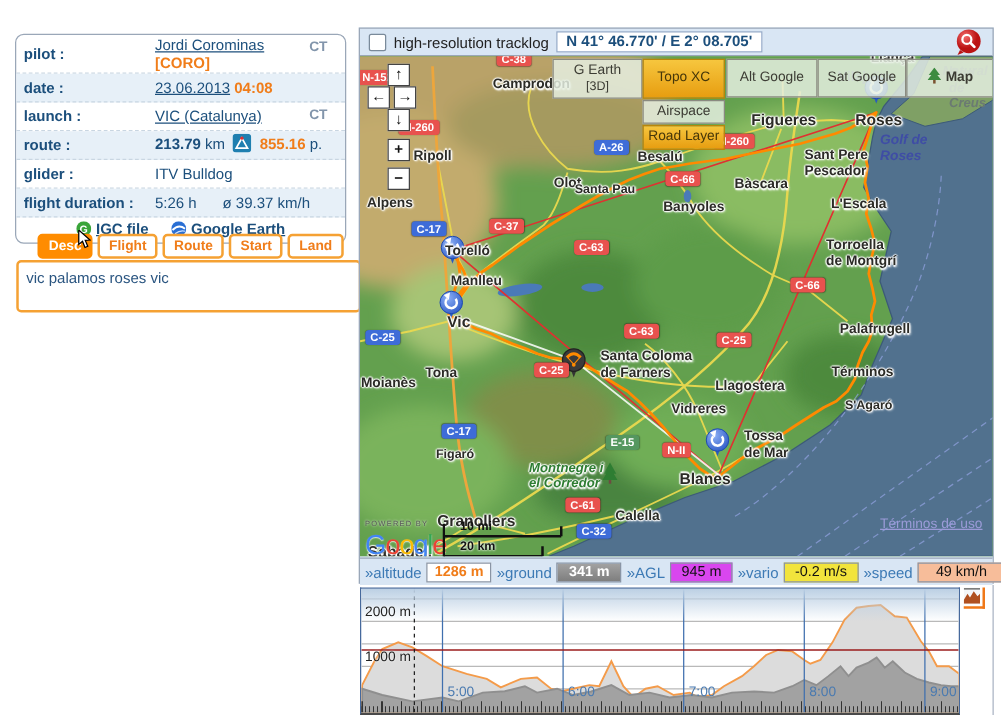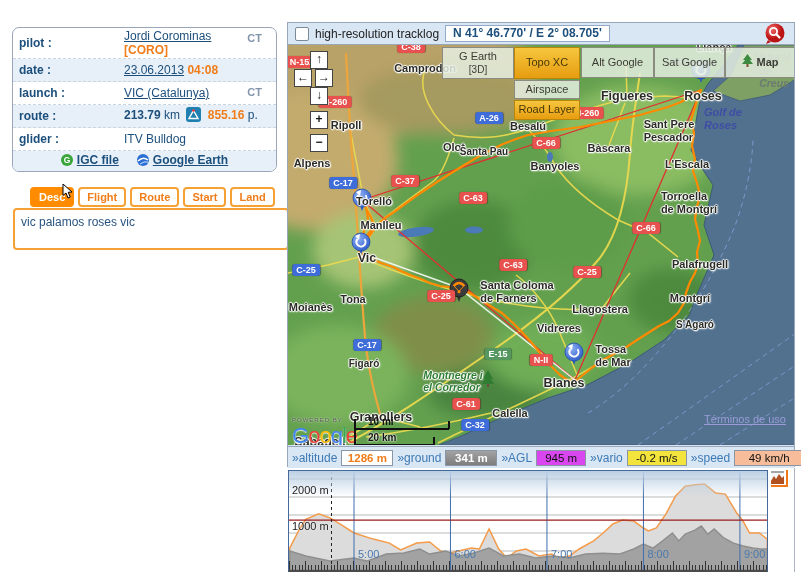--- a/index.html
+++ b/index.html
@@ -111,20 +111,25 @@
               <rect width="15" height="15" rx="3" fill="#1f7fb0"></rect>
               <path d="M7.5,3.5 L12,11.5 L3,11.5 Z" fill="none" stroke="#fff" stroke-width="1.4"></path>
               <circle cx="7.5" cy="3.5" r="1.3" fill="#e03030"></circle>
             </svg></span>
         <span class="orange">855.16</span>
         <span>p.</span></span>
     </div>
     <div class="irow">
       <span class="ilabel">glider :</span>
       <span class="ival">ITV Bulldog</span>
+    </div>
+    <div class="irow">
+      <span class="ilabel">flight duration :</span>
+      <span>5:26 h</span>
+      <span style="margin-left:auto;padding-right:22px">ø 39.37 km/h</span>
     </div>
     <div class="irow links-row">
       <span><span class="mini-ic"><svg width="12" height="12">
               <circle cx="6" cy="6" r="6" fill="#3aa53a"></circle>
               <text x="6" y="9" text-anchor="middle" font-size="8.5" font-weight="bold" fill="#fff" font-family="Liberation Sans,sans-serif">G</text>
             </svg></span><span class="lnk bold">IGC file</span></span>
       <span><span class="mini-ic"><svg width="12" height="12">
               <circle cx="6" cy="6" r="6" fill="#2a6fd4"></circle>
               <path d="M1,7 Q6,2 11,6" stroke="#fff" stroke-width="1.6" fill="none"></path>
               <path d="M3,10 Q7,7 11,8" stroke="#cfe2ff" stroke-width="1" fill="none"></path>
@@ -273,21 +278,21 @@
           <div class="mlabel dim" style="left: 405px; top: 17px;">Vilajuïga</div>
           <div class="mlabel city" style="left: 415px; top: 51px;">Roses</div>
           <div class="mlabel town" style="left: 381px; top: 86px;">Sant Pere
 Pescador</div>
           <div class="mlabel water" style="left: 435px; top: 74px;">Golf de
 Roses</div>
           <div class="mlabel town" style="left: 399px; top: 119px;">L'Escala</div>
           <div class="mlabel town" style="left: 401px; top: 158px;">Torroella
 de Montgrí</div>
           <div class="mlabel town" style="left: 412px; top: 219px;">Palafrugell</div>
-          <div class="mlabel town" style="left: 402px; top: 253px;">Montgrí</div>
+          <div class="mlabel town" style="left: 402px; top: 253px;">Términos</div>
           <div class="mlabel small" style="left: 407px; top: 280px;">S'Agaró</div>
           <div class="mlabel town" style="left: 312px; top: 264px;">Llagostera</div>
           <div class="mlabel town" style="left: 271px; top: 283px;">Vidreres</div>
           <div class="mlabel town" style="left: 325px; top: 311px;">Tossa
 de Mar</div>
           <div class="mlabel city" style="left: 276px; top: 338px;">Blanes</div>
           <div class="mlabel town" style="left: 229px; top: 247px;">Santa Coloma
 de Farners</div>
           <div class="mlabel town" style="left: 222px; top: 368px;">Calella</div>
           <div class="mlabel city" style="left: 93px; top: 372px;">Granollers</div>

